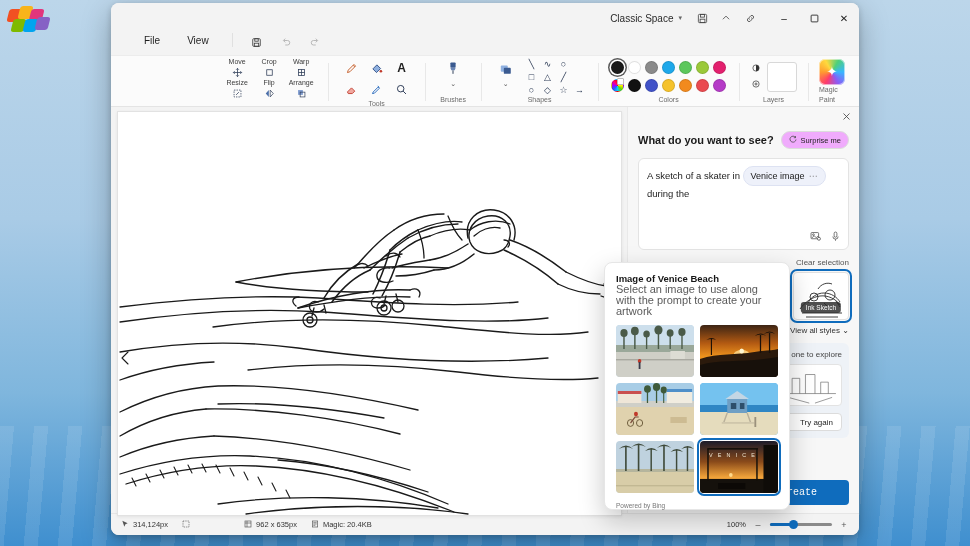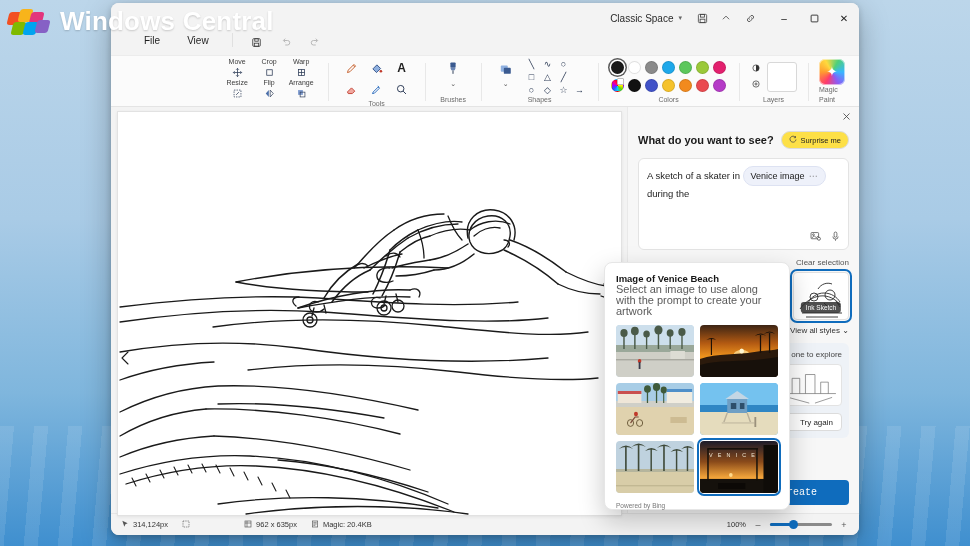--- a/index.html
+++ b/index.html
@@ -150,21 +150,21 @@
   
   .cp-panel {
     width: 232px; background:#f7f7f7; border-left:1px solid #e9e9e9;
     display:flex; flex-direction:column; padding: 6px 10px 8px 10px; position:relative;
   }
   .cp-close { position:absolute; right:8px; top:4px; font-size:11px; color:#444; }
   .cp-head { display:flex; align-items:center; justify-content:space-between; margin-top: 18px;}
   .cp-title { font-size: 11px; font-weight:700; color:#1a1a1a; }
   .surprise {
     display:flex; align-items:center; gap:4px;
-    font-size: 7.5px; color:#1f1f1f; border:1px solid #dcdcdc; background:#fde047;
+    font-size: 7.5px; color:#1f1f1f; border:1px solid #dcdcdc; background:#f0abfc;
     border-radius: 11px; padding: 3px 7px;
   }
   .prompt-box {
     margin-top: 9px; background:#fff; border:1px solid #e3e3e3; border-radius:6px;
     padding: 7px 8px 5px 8px; min-height: 92px; display:flex; flex-direction:column;
     justify-content: space-between;
   }
   .prompt-text { font-size:9.5px; color:#1d1d1d; line-height:16px; }
   .chip {
     display:inline-flex; align-items:center; gap:4px;
@@ -248,21 +248,20 @@
 
 <div class="watermark">
   <span class="wm-logo">
     <i></i>
       <i></i>
       <i></i>
       <i></i>
       <i></i>
       <i></i>
   </span>
-  <span>Windows Central</span>
 </div>
 
 <div class="paint-window">
 
   <div class="titlebar">
     <div class="tb-spacer"></div>
     <div class="space-chip">
       <span>Classic Space</span>
       <span class="chev">▾</span>
     </div>

